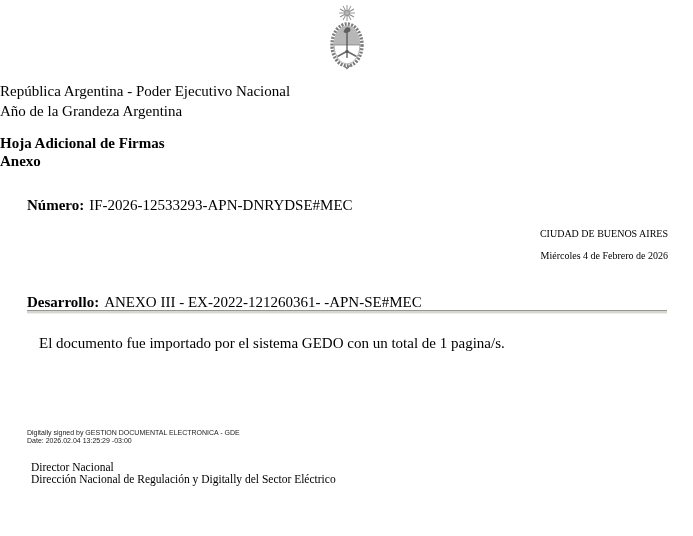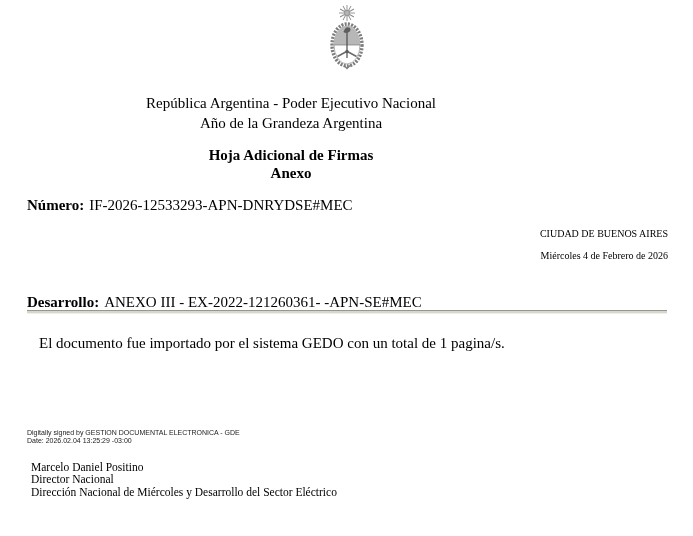--- a/index.html
+++ b/index.html
@@ -12,22 +12,20 @@
     height: 536px;
     position: relative;
     font-family: "Liberation Serif", serif;
     color: #000000;
     overflow: hidden;
   }
   .abs { position: absolute; }
   .centered {
     left: 0;
     width: 582px;
-    text-align: center;
-    margin-top: 12px;
   }
   .emblem-wrap {
     top: 4px;
     left: 50%;
     transform: translateX(-50%);
   }
   .hdr-line {
     font-size: 15px;
     line-height: 18px;
   }
@@ -141,16 +139,15 @@
 <div class="abs rule"></div>
 
 <div class="abs body-text" style="top:335px">El documento fue importado por el sistema GEDO con un total de 1 pagina/s.</div>
 
 <div class="abs digsig" style="top:429px">
   <div>Digitally signed by GESTION DOCUMENTAL ELECTRONICA - GDE</div>
   <div>Date: 2026.02.04 13:25:29 -03:00</div>
 </div>
 
 <div class="abs signer" style="top:461px">
-  <div>Marcelo Daniel Positino</div>
   <div>Director Nacional</div>
-  <div>Dirección Nacional de Miércoles y Desarrollo del Sector Eléctrico</div>
+  <div>Dirección Nacional de Regulación y Digitally del Sector Eléctrico</div>
 </div>
 
 </body></html>

